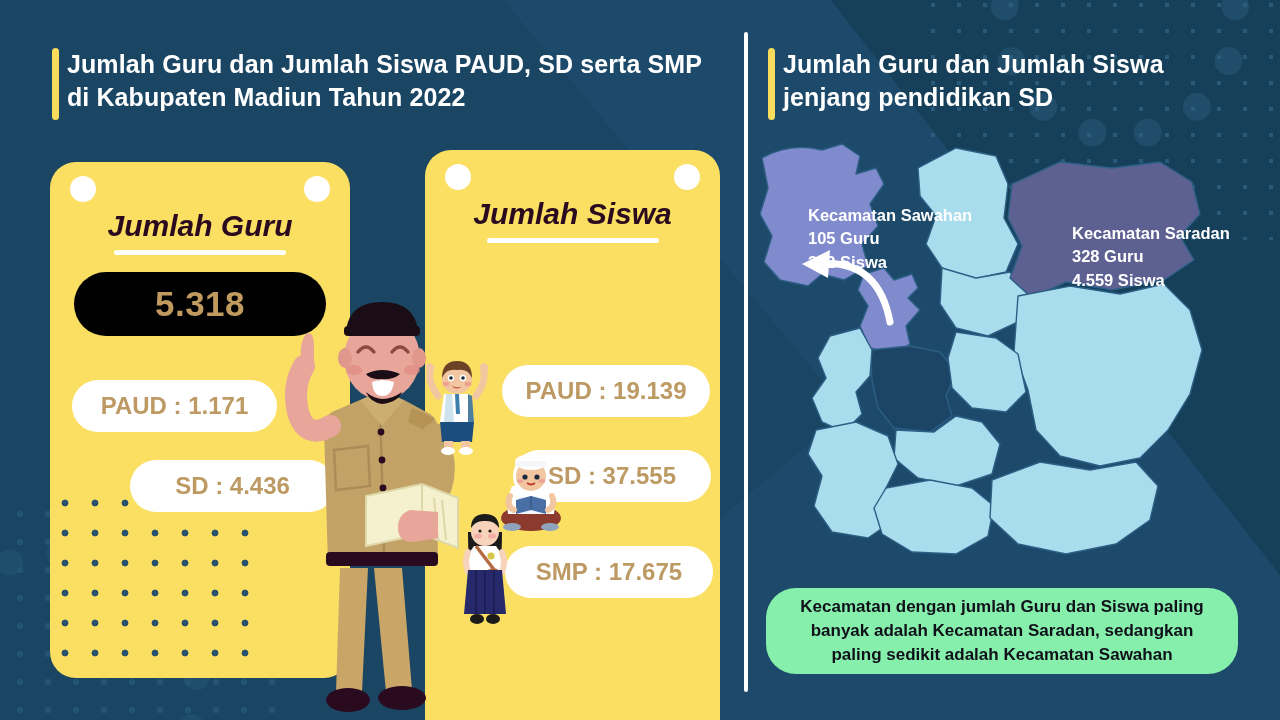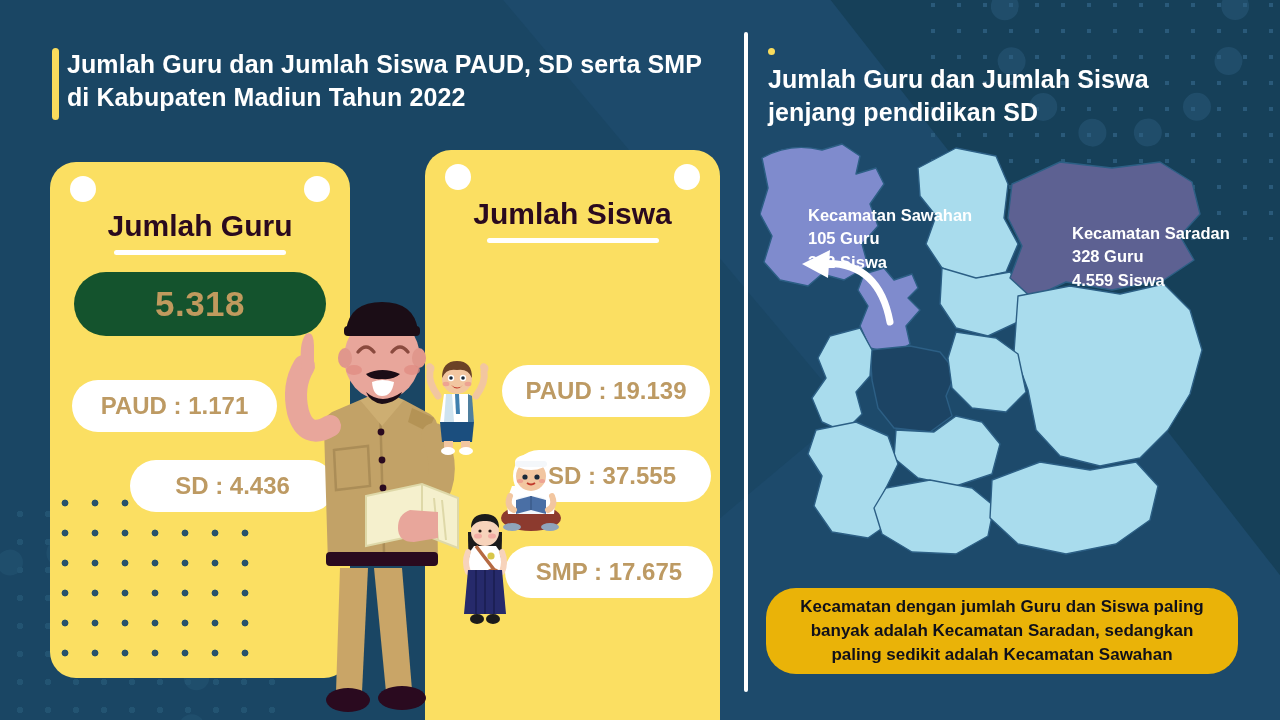--- a/index.html
+++ b/index.html
@@ -53,21 +53,21 @@
   }
 
   
   .title-wrap { position:absolute; display:flex; gap:8px; align-items:flex-start; }
   .title-bar { width:7px; border-radius:4px; background:#f9dc5c; flex:0 0 7px; }
   .title-text {
     color:#ffffff; font-weight:bold; font-size:25px; line-height:1.32;
     letter-spacing:.1px;
   }
   #left-title  { left:52px; top:48px; width:660px; }
-  #right-title { left:768px; top:48px; width:470px;flex-direction:column; }
+  #right-title { left:768px; top:48px; width:470px; }
   #left-title .title-bar  { height:72px; }
   #right-title .title-bar { height:72px; }
 
   
   .divider {
     position:absolute; left:744px; top:32px;
     width:4px; height:660px; background:#ffffff; border-radius:3px;
   }
 
   
@@ -83,29 +83,29 @@
     background-size:30px 30px;
     opacity:.95;
   }
   .punch {
     position:absolute; width:26px; height:26px; border-radius:50%; background:#ffffff;
   }
   .punch.l { left:20px; top:14px; }
   .punch.r { right:20px; top:14px; }
   .card-head {
     position:absolute; left:0; right:0; top:47px; text-align:center;
-    color:#2a0a1f; font-weight:bold; font-size:30px;
+    color:#2a0a1f; font-weight:bold; font-size:30px;font-style:italic;
   }
   .card-rule {
     position:absolute; left:50%; transform:translateX(-50%); top:88px;
     width:172px; height:5px; background:#ffffff; border-radius:3px;
   }
   .big-pill {
     position:absolute; left:24px; right:24px; top:110px; height:64px;
-    background:#14532d; border-radius:34px;
+    background:#000000; border-radius:34px;
     display:flex; align-items:center; justify-content:center;
     color:#c09a5e; font-weight:bold; font-size:35px; letter-spacing:.5px;
   }
   .sub-pill {
     position:absolute; height:52px; background:#ffffff; border-radius:28px;
     display:flex; align-items:center; justify-content:center;
     color:#bd9a63; font-weight:bold; font-size:24px; white-space:nowrap;
     padding:0 20px;
   }
   
@@ -129,21 +129,21 @@
   .map-label {
     position:absolute; color:#ffffff; font-weight:bold; font-size:16.5px;
     line-height:1.42; white-space:nowrap;
   }
   #label-sawahan { left:808px; top:170px;margin-top:34px; }
   #label-saradan { left:1072px; top:222px; }
 
   
   #caption {
     position:absolute; left:766px; top:588px; width:472px; height:86px;
-    background:#eab308; border-radius:30px;
+    background:#86efac; border-radius:30px;
     display:flex; align-items:center; justify-content:center; text-align:center;
     color:#10101a; font-weight:bold; font-size:17px; line-height:1.42;
     padding:0 18px;
   }
 </style>
 </head>
 <body>
 
 <div id="bg">
   <div class="bg-diag"></div>

